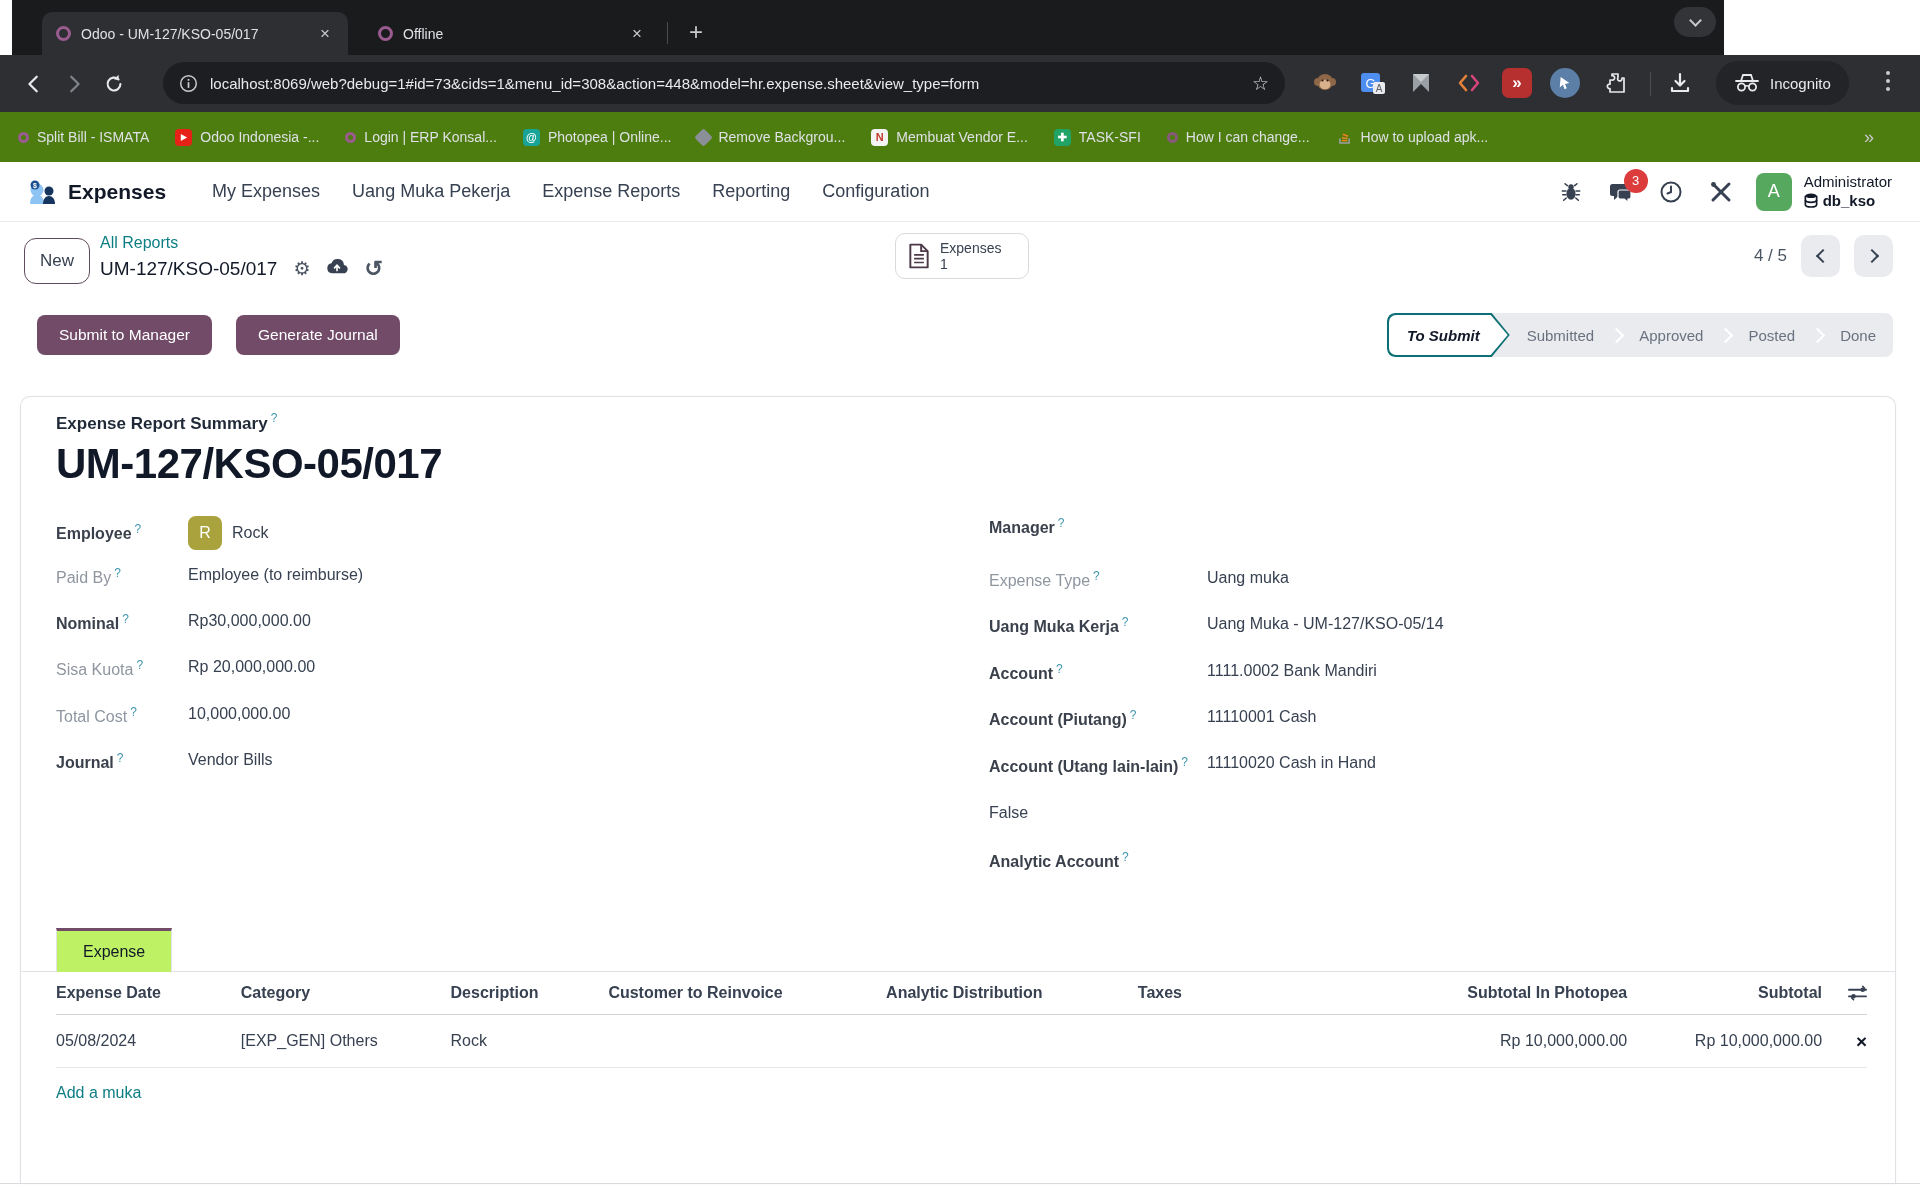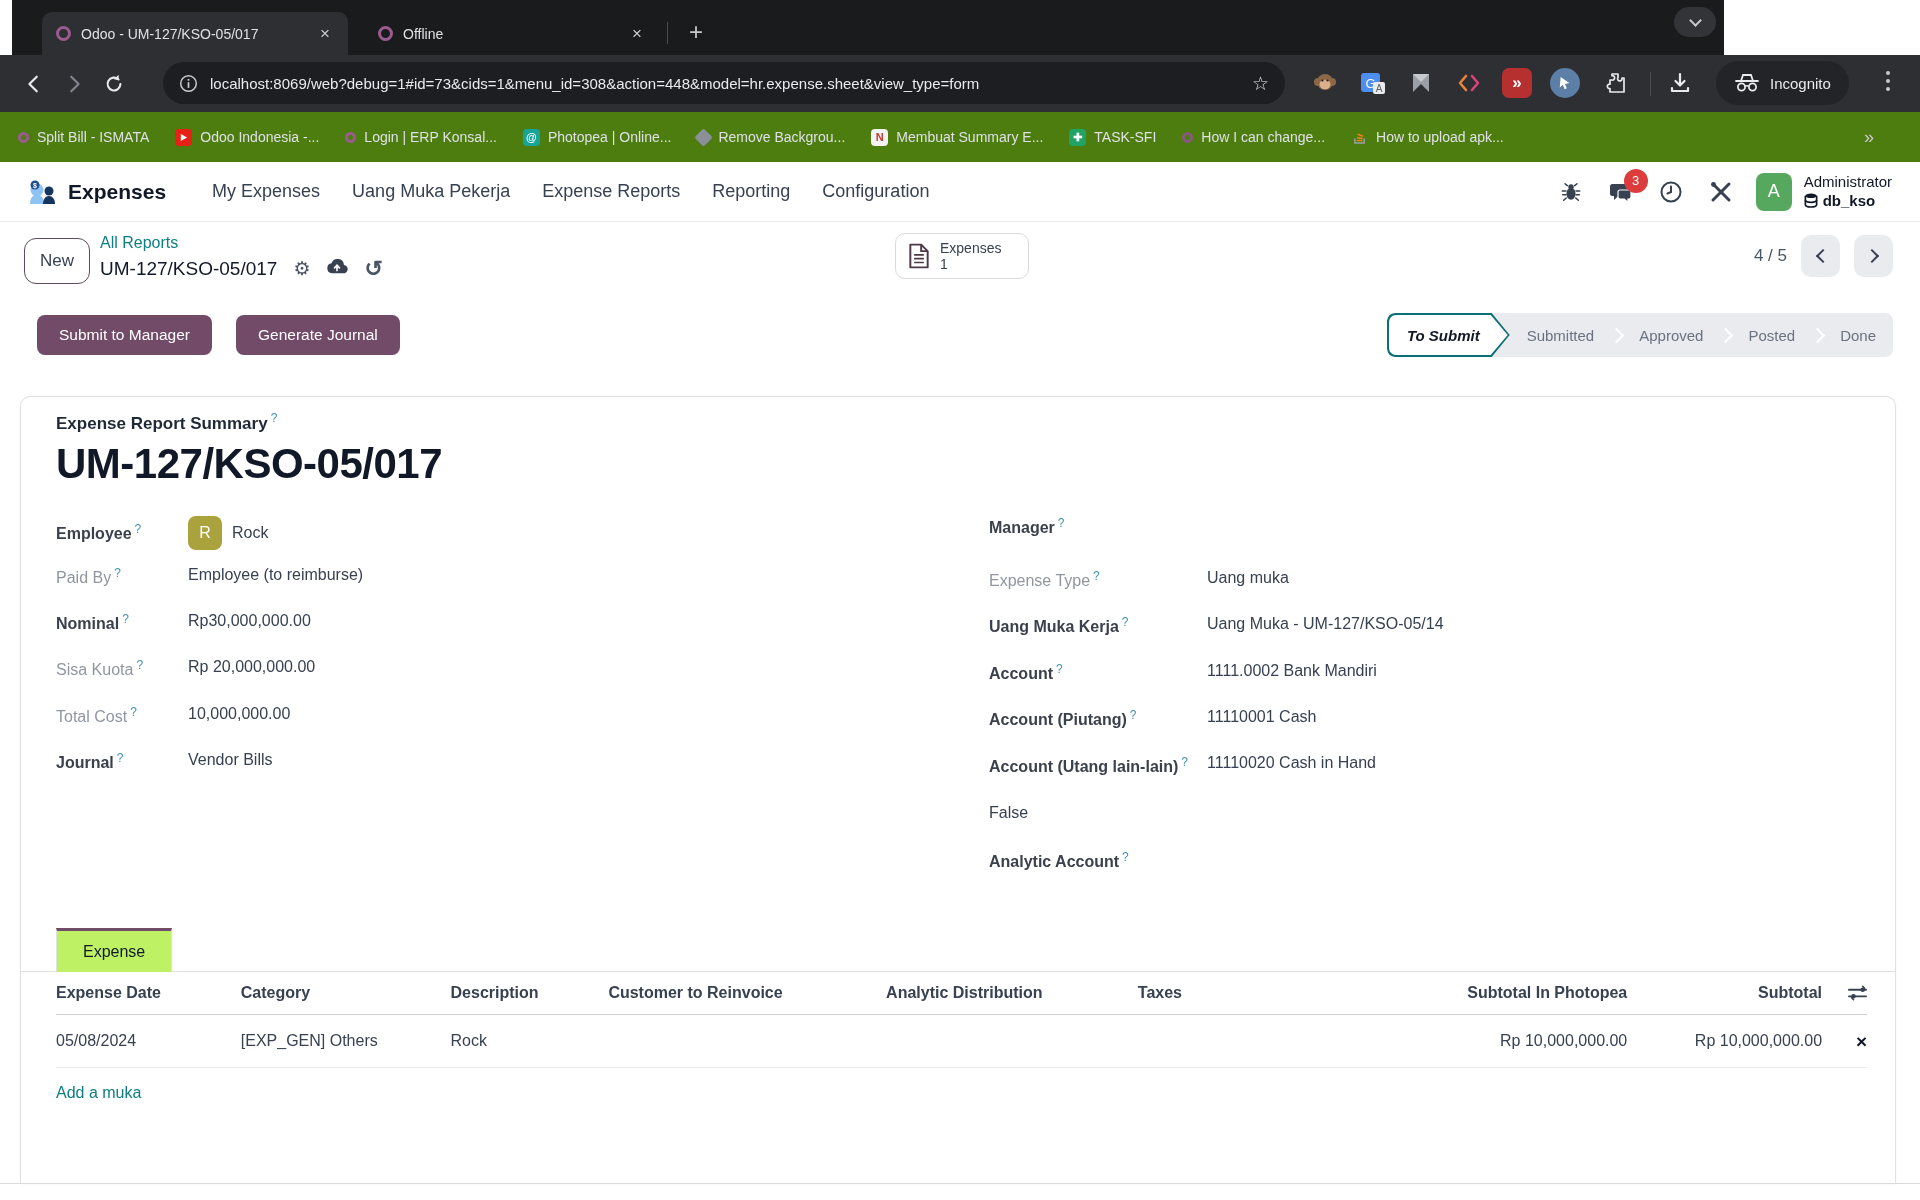--- a/index.html
+++ b/index.html
@@ -270,21 +270,21 @@
   <div class="bm">
       <span class="bm-ico" style="background:#18a497;color:#fff">@</span>
       <span>Photopea | Online...</span>
     </div>
   <div class="bm">
       <span style="width:13px;height:13px;background:#8a8f98;transform:rotate(45deg);border-radius:2px"></span>
       <span>Remove Backgrou...</span>
     </div>
   <div class="bm">
       <span class="bm-ico" style="background:#f4f4f4;color:#c0392b">N</span>
-      <span>Membuat Summary E...</span>
+      <span>Membuat Vendor E...</span>
     </div>
   <div class="bm">
       <span class="bm-ico" style="background:#21a366;color:#fff">✚</span>
       <span>TASK-SFI</span>
     </div>
   <div class="bm">
       <span class="bm-ring" style="border-color:#875a7b"></span>
       <span>How I can change...</span>
     </div>
   <div class="bm">

